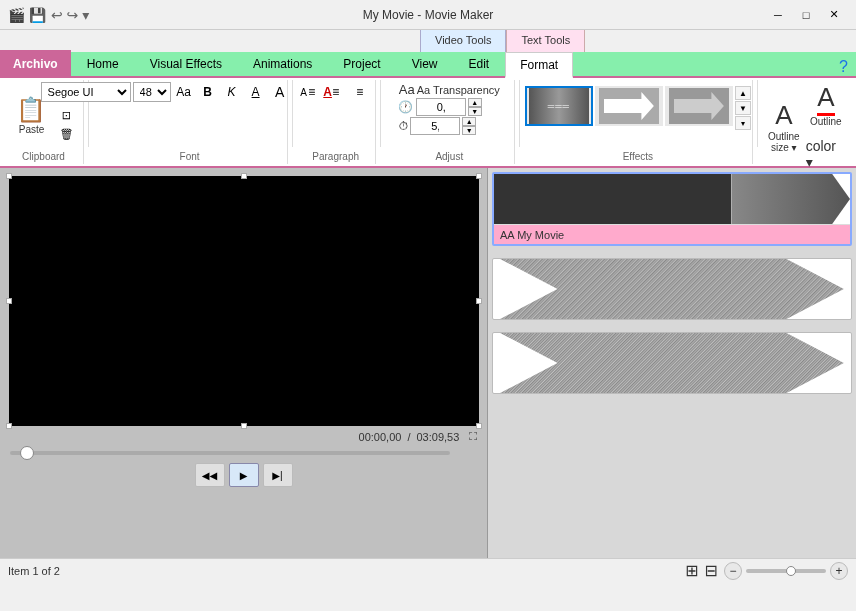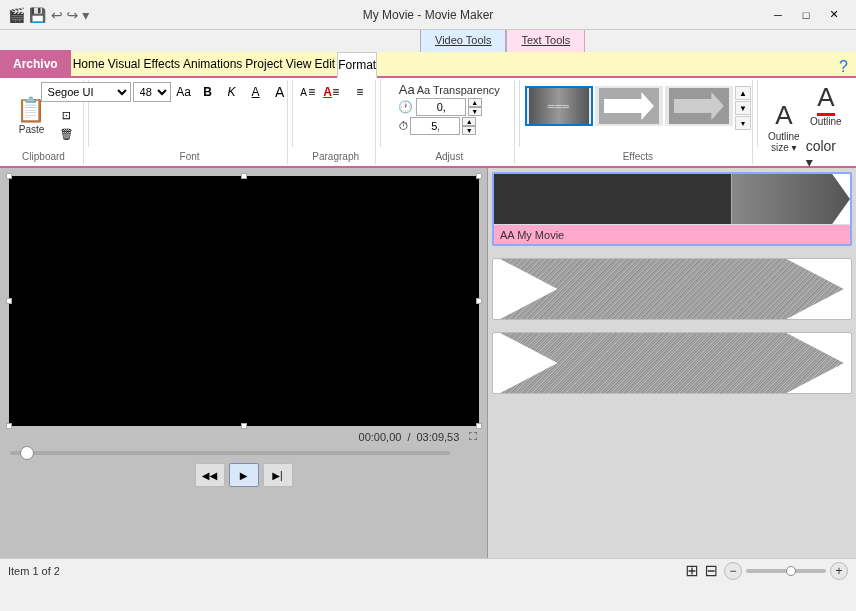--- a/index.html
+++ b/index.html
@@ -44,35 +44,34 @@
     }
     .tool-tab {
       padding: 12px 14px;
       font-size: 11px;
       height: 22px;
       display: flex;
       align-items: center;
       cursor: pointer;
       border: 1px solid transparent;
       border-bottom: none;
-      text-decoration: underline;
     }
     .tool-tab.video { background: #ddeeff; border-color: #aac; color: #333; }
     .tool-tab.text { background: #ffe0f0; border-color: #caa; color: #333; font-weight: 500; }
 
     
     .ribbon-tabs {
       display: flex;
-      background: #fef9c3;
+      background: #86efac;
       height: 26px;
       align-items: flex-end;
       border-bottom: 2px solid #cc6699;
     }
     .ribbon-tab {
-      padding: 4px 0;
+      padding: 4px 14px;
       font-size: 12px;
       cursor: pointer;
       height: 26px;
       display: flex;
       align-items: center;
       border: 1px solid transparent;
       border-bottom: none;
       margin-right: 1px;
     }
     .ribbon-tab.archivo {

